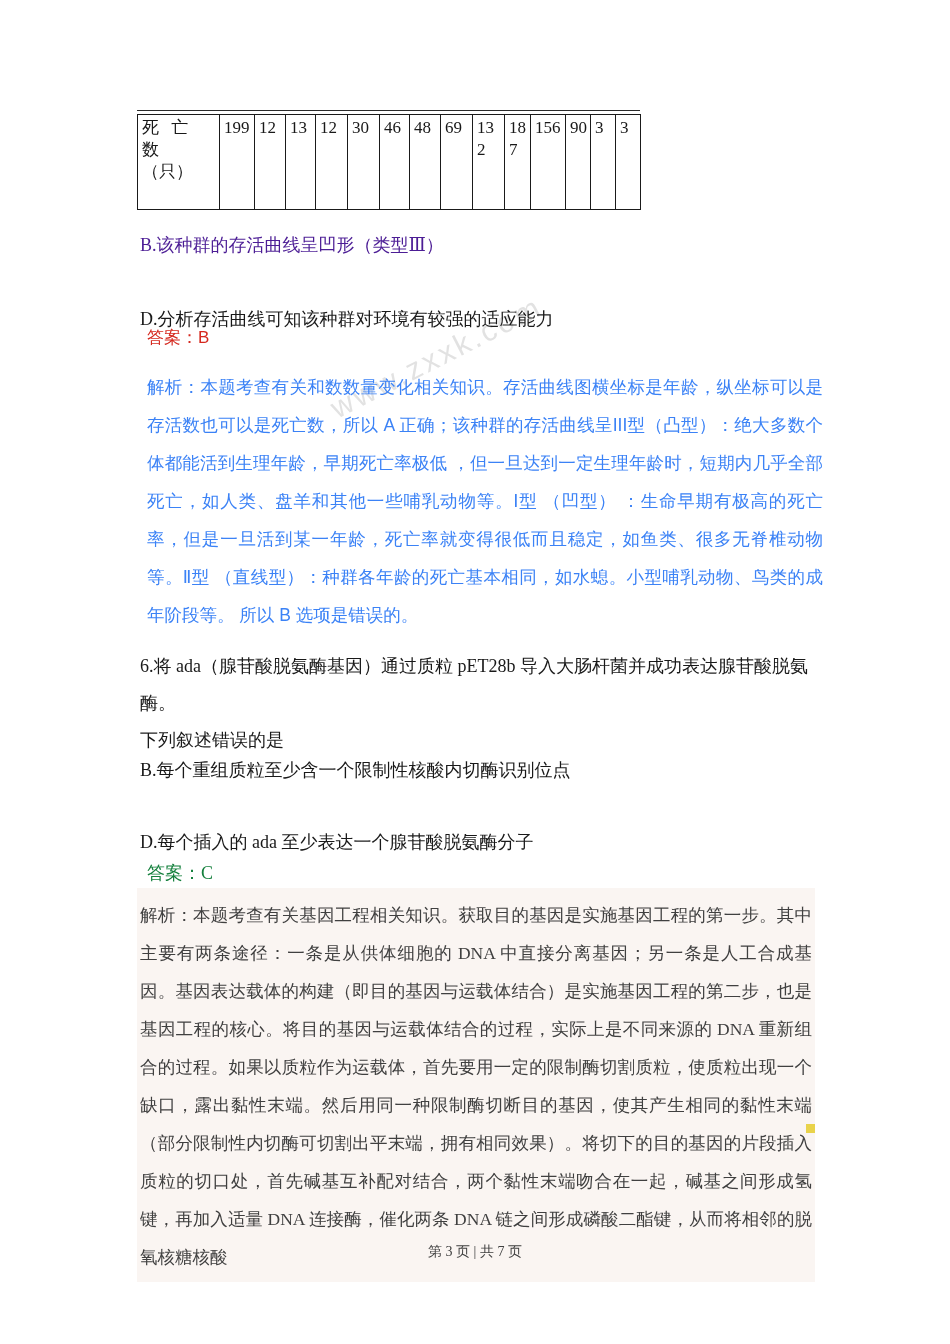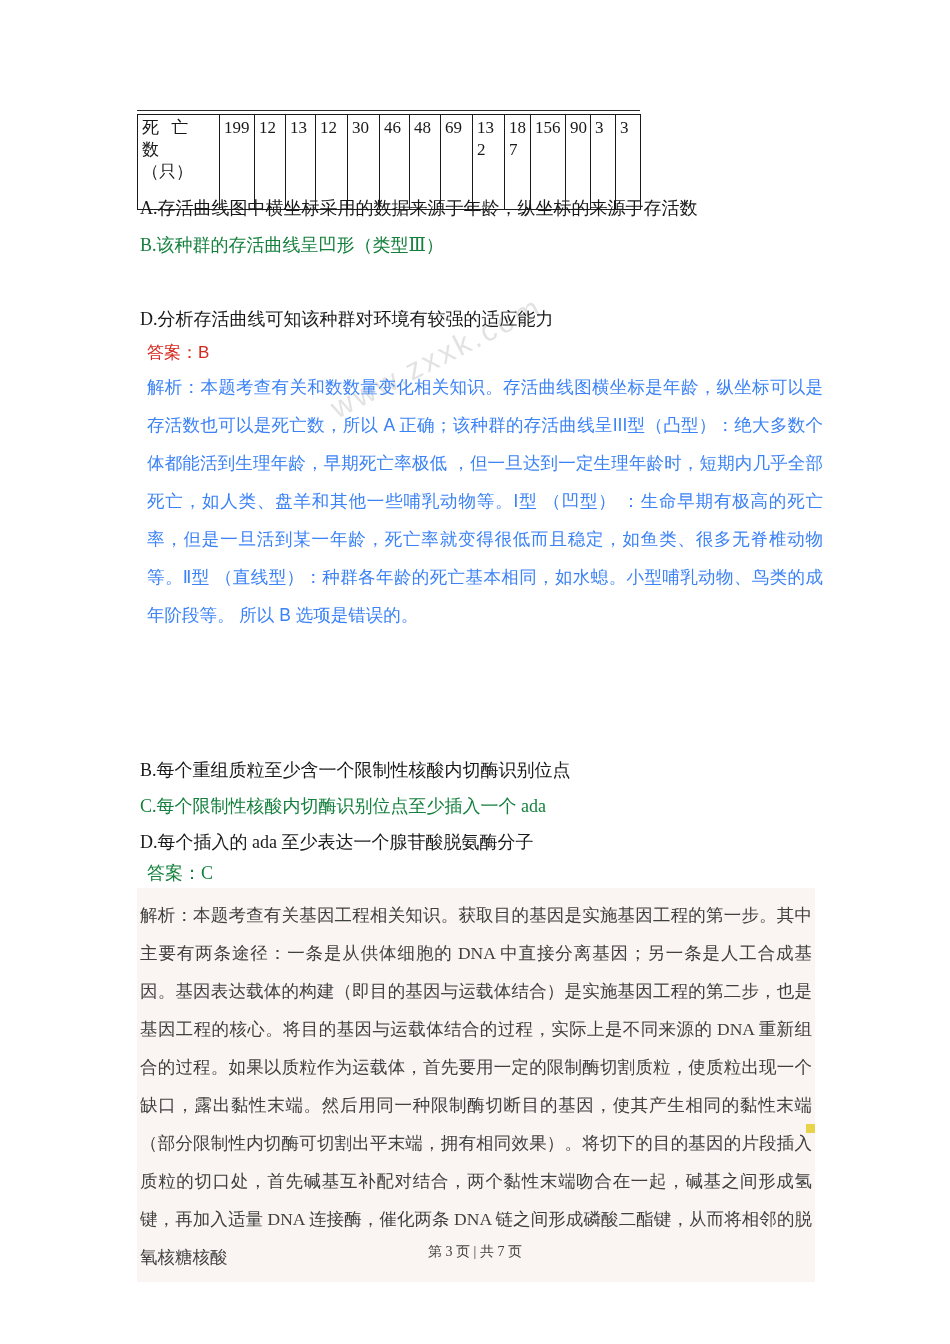--- a/index.html
+++ b/index.html
@@ -24,21 +24,21 @@
     padding:2px 2px 26px 4px;
     vertical-align:top;
     word-break:break-all;
     font-family:"Liberation Serif","DejaVu Serif",serif;
   }
   td.lbl{padding-bottom:4px;}
   .lbl-top{display:block;letter-spacing:4px;}
   .lbl-bottom{display:block;}
   
   .line{position:absolute;left:140px;width:700px;font-size:18px;line-height:24px;white-space:pre-line;}
-  .red{color:#15803d;}
+  .red{color:#4c1d95;}
   .answer{position:absolute;left:147px;font-size:17px;}
   .ans-sans{font-family:"Liberation Sans","DejaVu Sans",sans-serif;color:#d5281e;}
   .ans-serif{font-family:Liberation Serif, serif;color:#15803d;}
   .explain5{
     position:absolute;left:147px;top:368px;width:676px;
     font-family:"Liberation Sans","DejaVu Sans",sans-serif;
     font-size:17.5px;line-height:38px;
     color:#3b82f6;text-align:justify;
   }
   .explain-block{
@@ -112,31 +112,31 @@
       <td>132</td>
       <td>187</td>
       <td>156</td>
       <td>90</td>
       <td>3</td>
       <td>3</td>
     </tr>
   </tbody>
     </table>
 
-  <div class="line" style="top:196px">A.存活曲线图中横坐标采用的数据来源于年龄，纵坐标的来源于存活数</div>
   <div class="line red" style="top:233px">B.该种群的存活曲线呈凹形（类型Ⅲ）</div>
   <div class="line" style="top:307px">D.分析存活曲线可知该种群对环境有较强的适应能力</div>
 
-  <div class="answer ans-sans" style="top:341px">答案：B</div>
+  <div class="answer ans-sans" style="top:326px">答案：B</div>
 
   <div class="explain5">解析：本题考查有关和数数量变化相关知识。存活曲线图横坐标是年龄，纵坐标可以是存活数也可以是死亡数，所以 A 正确；该种群的存活曲线呈III型（凸型）：绝大多数个体都能活到生理年龄，早期死亡率极低 ，但一旦达到一定生理年龄时，短期内几乎全部死亡，如人类、盘羊和其他一些哺乳动物等。Ⅰ型 （凹型） ：生命早期有极高的死亡率，但是一旦活到某一年龄，死亡率就变得很低而且稳定，如鱼类、很多无脊椎动物等。Ⅱ型 （直线型）：种群各年龄的死亡基本相同，如水螅。小型哺乳动物、鸟类的成年阶段等。 所以 B 选项是错误的。</div>
 
+  <div class="stem">6.将  ada（腺苷酸脱氨酶基因）通过质粒 pET28b 导入大肠杆菌并成功表达腺苷酸脱氨酶。
+下列叙述错误的是</div>
 
   <div class="line" style="top:758px">B.每个重组质粒至少含一个限制性核酸内切酶识别位点</div>
-  <div class="line red" style="top:794px">C.每个限制性核酸内切酶识别位点至少插入一个 ada</div>
   <div class="line" style="top:830px">D.每个插入的 ada 至少表达一个腺苷酸脱氨酶分子</div>
 
   <div class="answer ans-serif" style="top:861px;font-size:18px">答案：C</div>
 
   <div class="explain-block">
     <div class="explain6">解析：本题考查有关基因工程相关知识。获取目的基因是实施基因工程的第一步。其中主要有两条途径：一条是从供体细胞的 DNA 中直接分离基因；另一条是人工合成基因。基因表达载体的构建（即目的基因与运载体结合）是实施基因工程的第二步，也是基因工程的核心。将目的基因与运载体结合的过程，实际上是不同来源的 DNA 重新组合的过程。如果以质粒作为运载体，首先要用一定的限制酶切割质粒，使质粒出现一个缺口，露出黏性末端。然后用同一种限制酶切断目的基因，使其产生相同的黏性末端（部分限制性内切酶可切割出平末端，拥有相同效果）。将切下的目的基因的片段插入质粒的切口处，首先碱基互补配对结合，两个黏性末端吻合在一起，碱基之间形成氢键，再加入适量 DNA 连接酶，催化两条 DNA 链之间形成磷酸二酯键，从而将相邻的脱氧核糖核酸</div>
   </div>
 
   <div class="artifact"></div>
 

